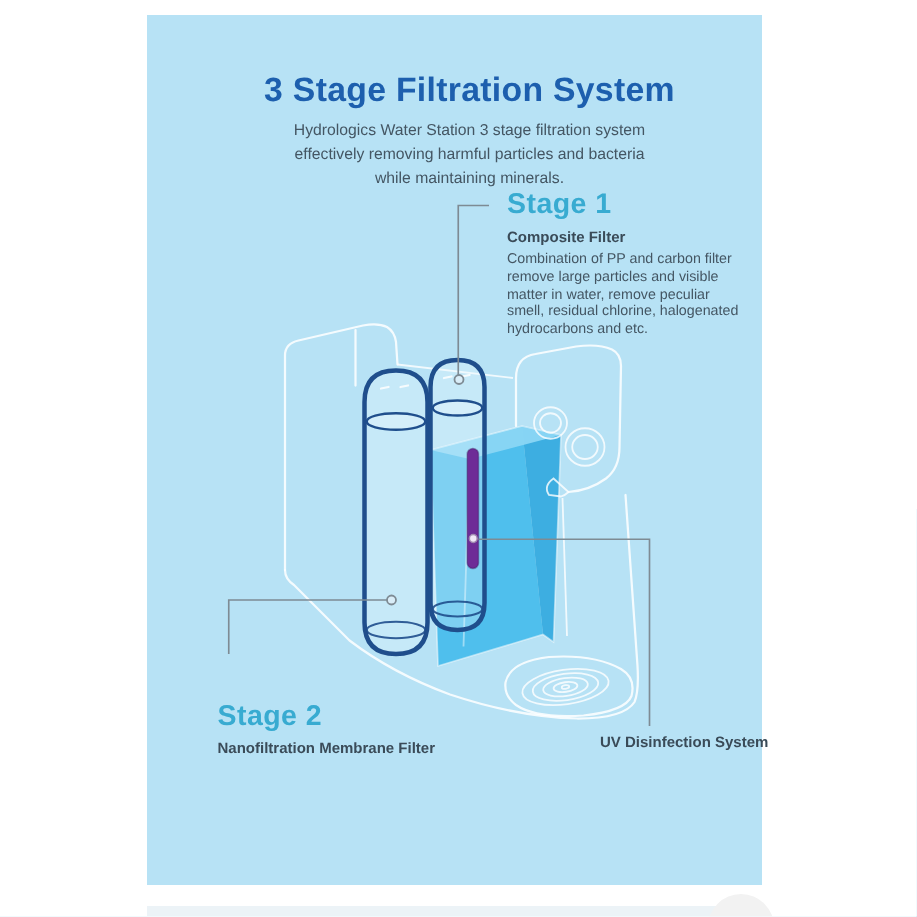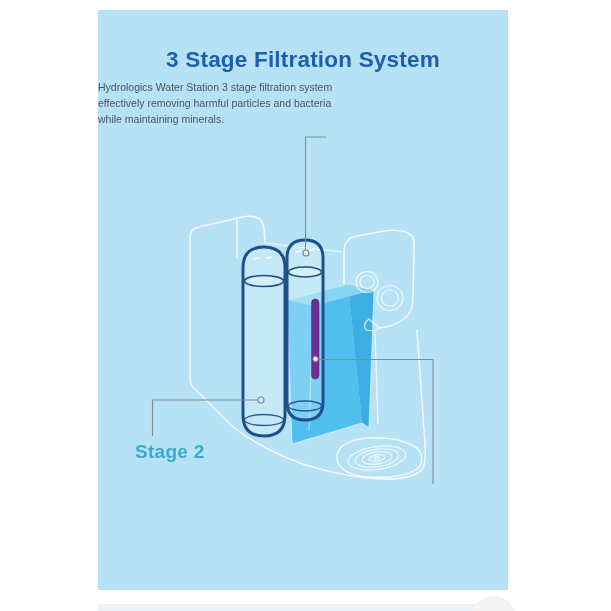--- a/index.html
+++ b/index.html
@@ -5,30 +5,30 @@
   :root{
     --page-bg:#ffffff; --panel-bg:#b7e2f5; --title:#1d5fae; --stage-heading:#38abd1;
     --body-text:#445663; --filter-outline:#1f4e8c; --tank-front:#49bdec; --tank-side:#36abdf;
     --tank-top:#8ad6f4; --uv-lamp:#6e2c97; --connector:#7e8b94; --wireframe:#ffffff;
   }
   html,body{margin:0;padding:0;background:var(--page-bg);}
   #canvas{position:relative;width:611px;height:611px;background:var(--page-bg);overflow:hidden;
           font-family:"Liberation Sans", sans-serif;}
   #panel{position:absolute;left:98px;top:10px;width:410px;height:580px;background:var(--panel-bg);}
   #diagram{position:absolute;left:0;top:0;width:611px;height:611px;}
-  .txt{position:absolute;}
+  .txt{position:absolute;padding-left:10px;}
   #title{left:98px;top:47px;width:410px;text-align:center;font-size:22.5px;font-weight:bold;
          color:var(--title);letter-spacing:.2px;}
-  #subtitle{left:98px;top:80px;width:410px;text-align:left;font-size:10.5px;color:var(--body-text);
+  #subtitle{left:98px;top:80px;width:410px;text-align:center;font-size:10.5px;color:var(--body-text);
             line-height:1.5;white-space:pre-line;}
   .stage-label{font-size:19px;font-weight:600;color:var(--stage-heading);letter-spacing:.3px;}
   .stage-name{font-size:10px;font-weight:bold;color:#3a4b58;margin-top:5px;}
   .stage-desc{font-size:9.5px;color:var(--body-text);line-height:1.24;margin-top:3px;white-space:pre-line;}
   #stage1{left:328px;top:126px;width:190px;}
-  #stage2{left:135px;top:441px;width:210px;}
+  #stage2{left:135px;top:467px;width:210px;}
   #stage3{left:390px;top:485px;width:140px;}
   #bottom-strip{position:absolute;left:98px;top:604px;width:410px;height:7px;background:#ecf3f7;}
   #next-image-hint{position:absolute;left:472px;top:596px;width:44px;height:44px;border-radius:50%;
                    background:#f2f2f2;}
   .wire{fill:none;stroke:var(--wireframe);stroke-width:1.5;stroke-linecap:round;stroke-linejoin:round;opacity:.85;}
   .wire-thin{fill:none;stroke:var(--wireframe);stroke-width:1.2;opacity:.8;}
   .capsule{fill:rgba(235,249,255,0.3);stroke:var(--filter-outline);stroke-width:3;}
   .cap-ellipse{fill:rgba(255,255,255,0.25);stroke:var(--filter-outline);stroke-width:1.6;}
   .cap-ellipse2{fill:none;stroke:var(--filter-outline);stroke-width:1.4;opacity:.9;}
   .tick{stroke:#fff;stroke-width:1.5;opacity:.85;stroke-linecap:round;}
@@ -109,23 +109,34 @@
       <polyline class="connector-line" points="319,359.5 433,359.5 433,484"></polyline>
       <circle cx="315.5" cy="359" r="2.6" fill="#f1e8f7" stroke="#a08ab0" stroke-width="1"></circle>
     </g>
   </svg>
 
   <div class="txt" id="title">3 Stage Filtration System</div>
   <div class="txt" id="subtitle">Hydrologics Water Station 3 stage filtration system
 effectively removing harmful particles and bacteria
 while maintaining minerals.</div>
 
+  <div class="txt" id="stage1">
+    <div class="stage-label">Stage 1</div>
+    <div class="stage-name">Composite Filter</div>
+    <div class="stage-desc">Combination of PP and carbon filter
+remove large particles and visible
+matter in water, remove peculiar
+smell, residual chlorine, halogenated
+hydrocarbons and etc.</div>
+  </div>
 
   <div class="txt" id="stage2">
     <div class="stage-label">Stage 2</div>
+    <div class="stage-name">Nanofiltration Membrane Filter</div>
   </div>
 
   <div class="txt" id="stage3">
+    <div class="stage-name">UV Disinfection System</div>
   </div>
 
   <div id="bottom-strip"></div>
   <div id="next-image-hint"></div>
 </div>
 
 </body></html>

